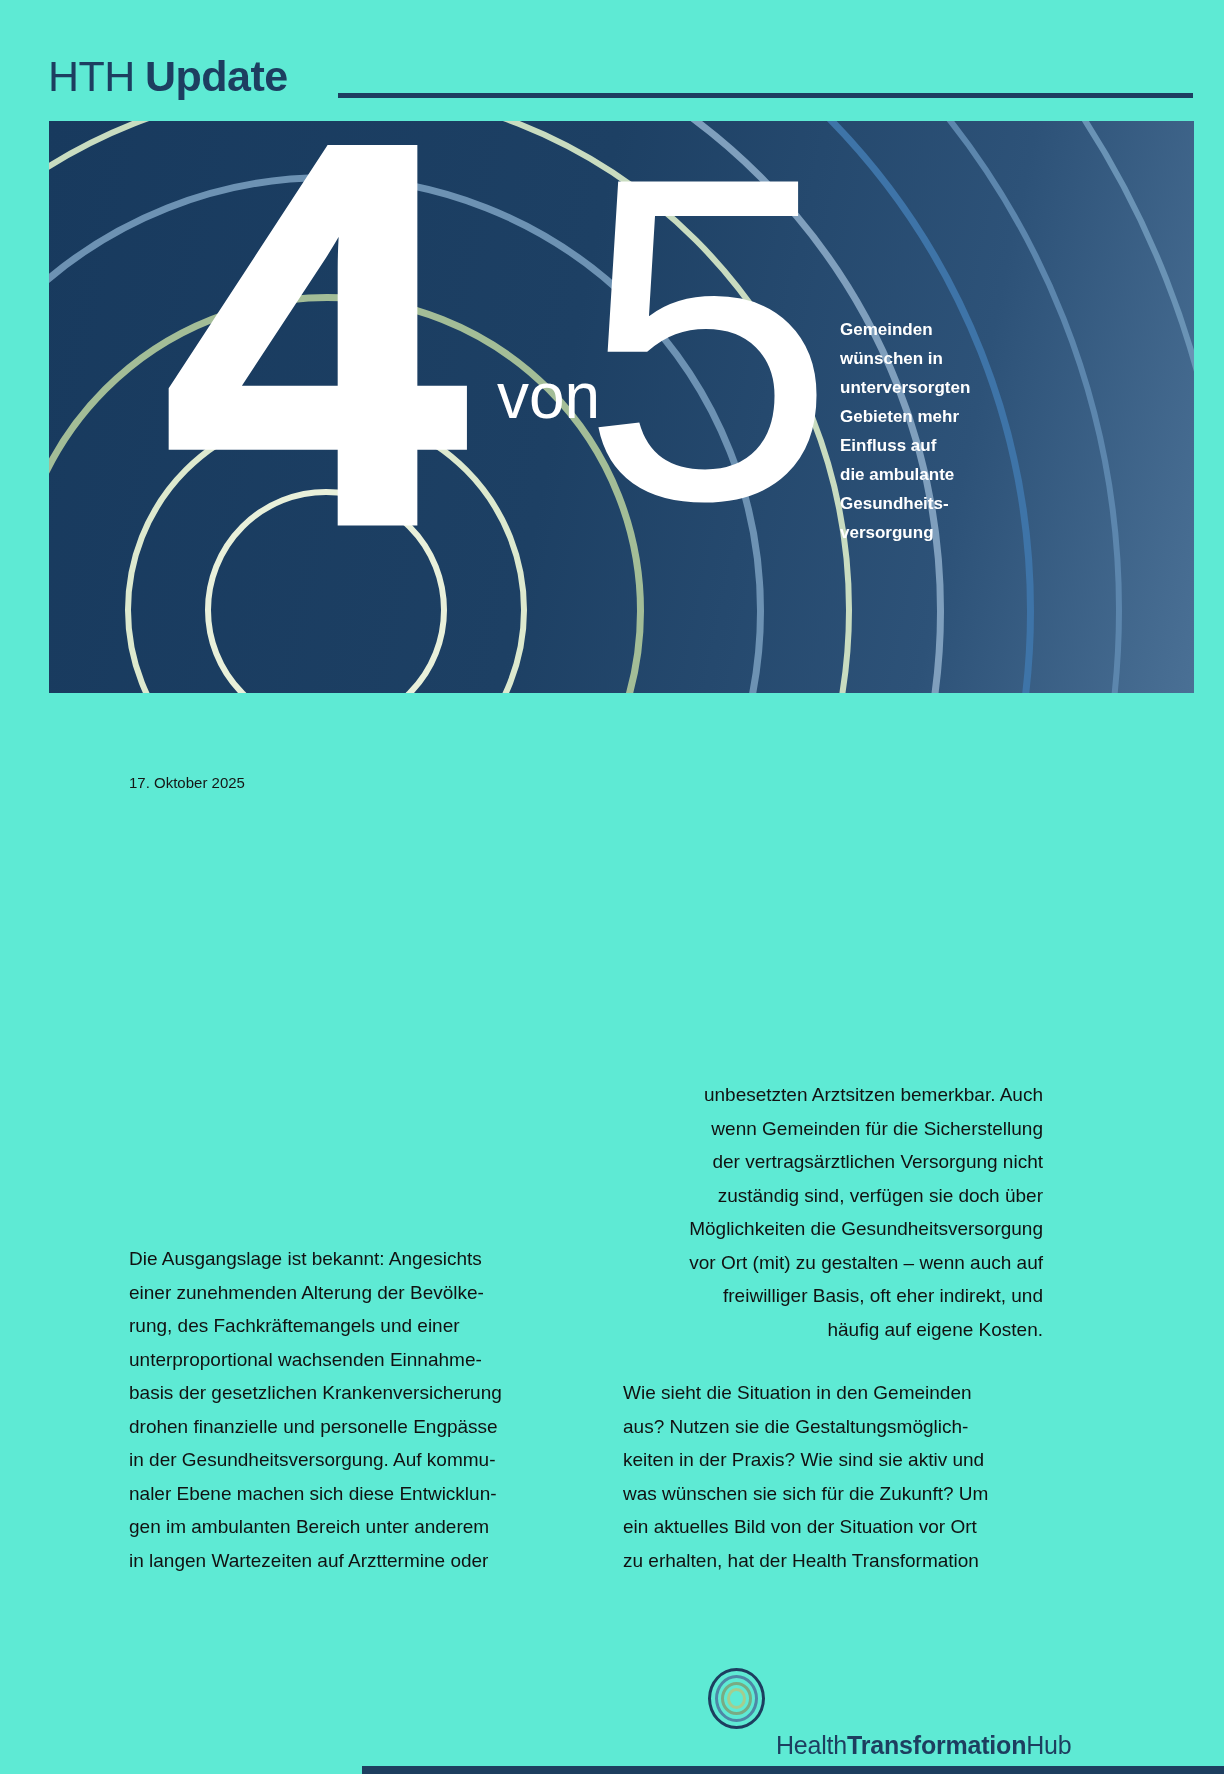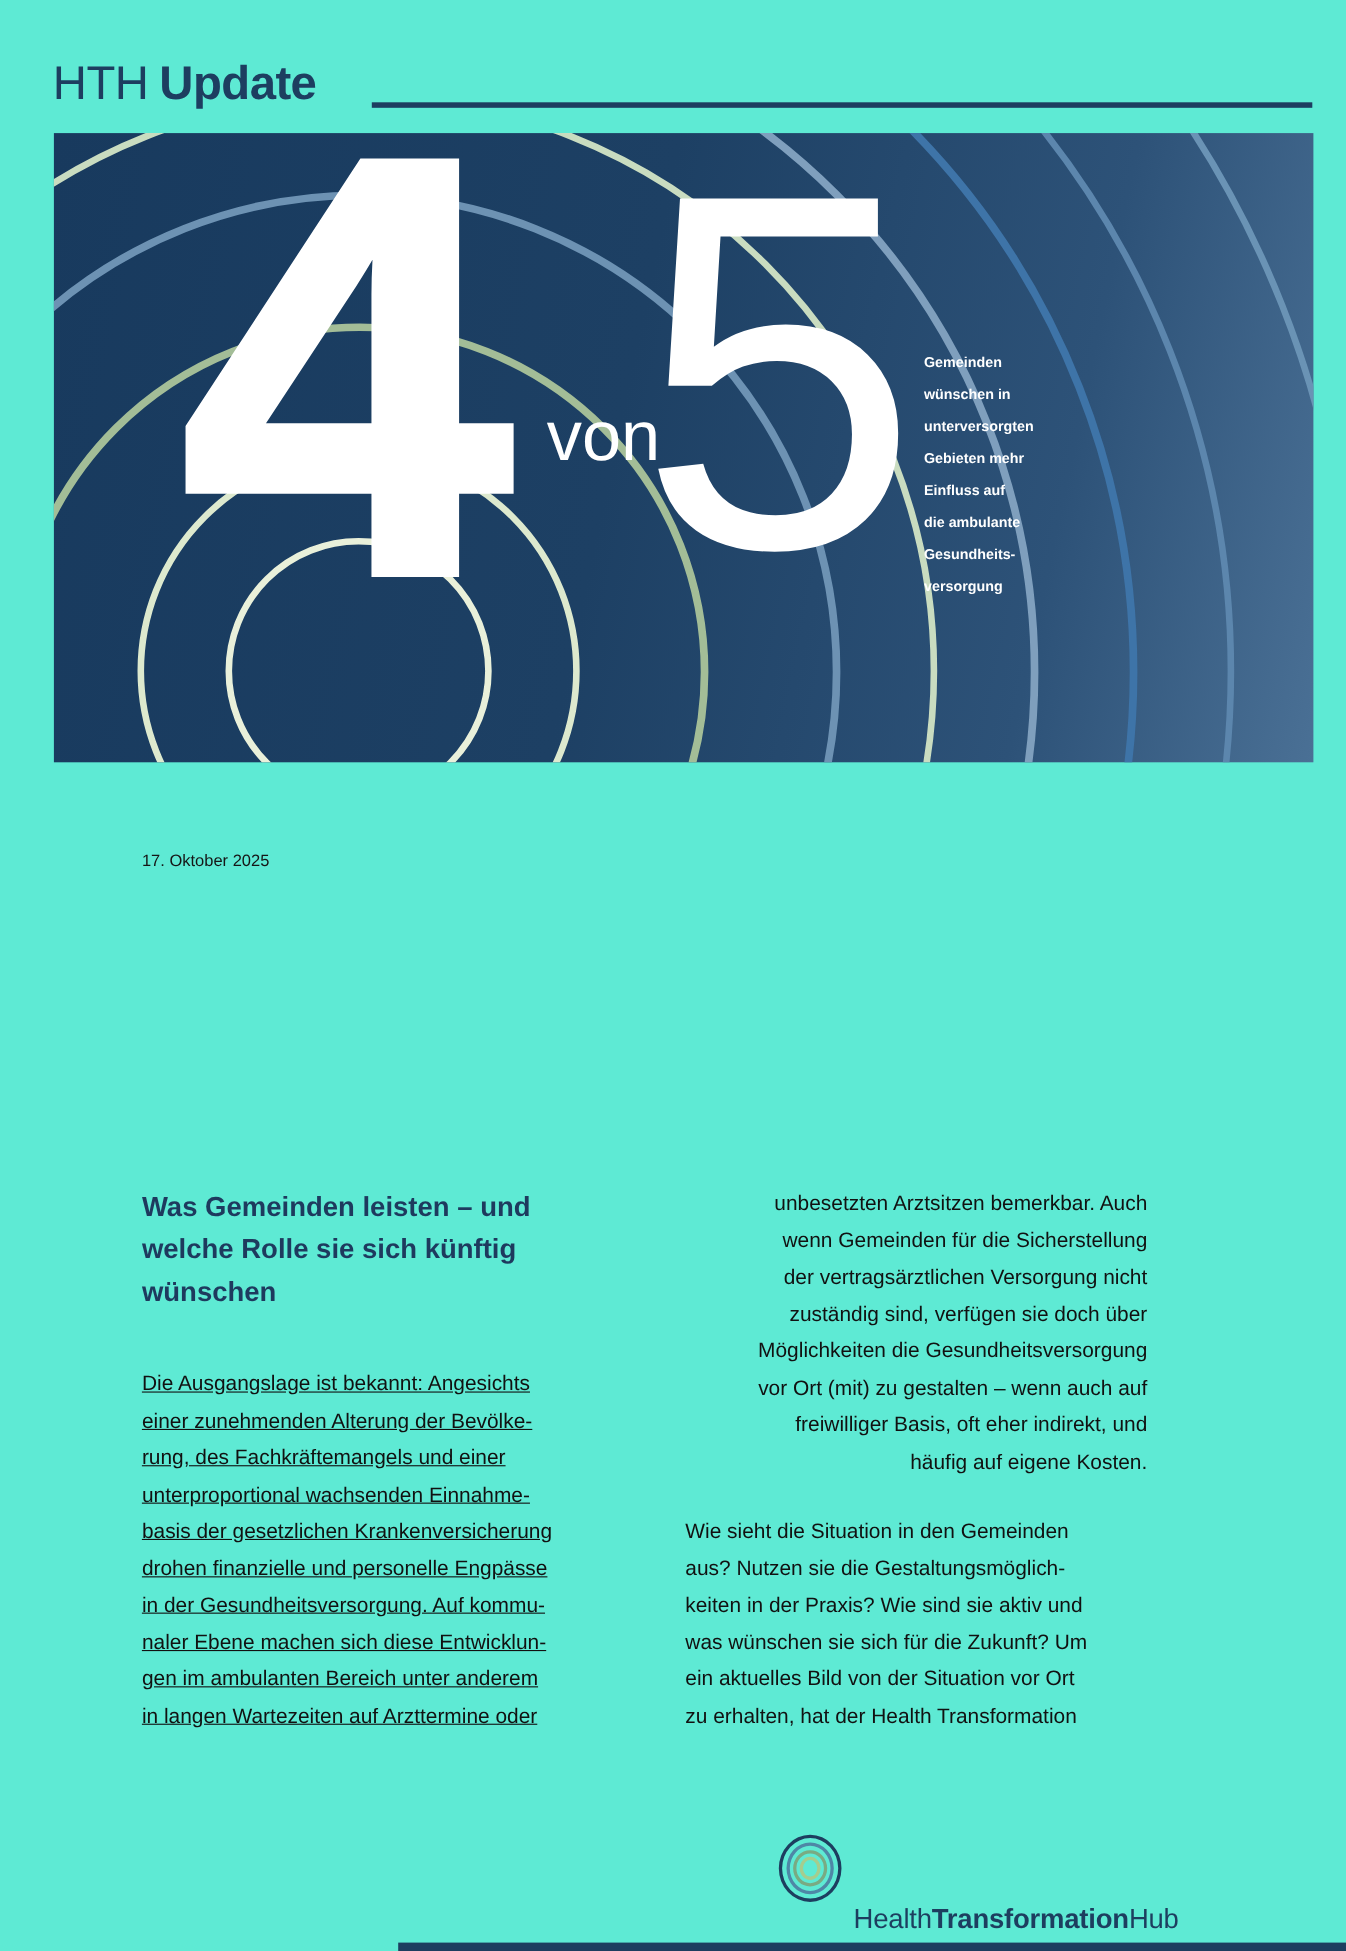--- a/index.html
+++ b/index.html
@@ -48,36 +48,36 @@
   .von{
     position:absolute;left:448px;top:243px;
     font-size:64px;font-weight:300;color:#ffffff;line-height:1;
   }
   .num5{
     position:absolute;left:531px;top:-12px;
     font-size:460px;line-height:1;font-weight:100;color:#ffffff;
   }
   .banner-caption{
     position:absolute;left:791px;top:194px;width:260px;
-    font-size:13px;line-height:29px;font-weight:600;color:#ffffff;
+    font-size:17px;line-height:29px;font-weight:600;color:#ffffff;
   }
 
   
   .date{position:absolute;left:129px;top:774px;font-size:15px;color:#161616;}
   .title{
     position:absolute;left:127px;top:842px;width:900px;
     font-size:41px;line-height:75px;font-weight:700;color:#1e3a5e;
     letter-spacing:-0.2px;
   }
   .col-heading{
     position:absolute;left:129px;top:1078px;width:420px;
     font-size:25px;line-height:39px;font-weight:700;color:#1e3a5e;
   }
   .body-par{font-size:19px;line-height:33.5px;color:#111111;}
-  .left-par{position:absolute;left:129px;top:1242px;width:420px;text-decoration:underline;}
+  .left-par{position:absolute;left:129px;top:1242px;width:420px;}
   .right-par1{position:absolute;left:623px;top:1078px;width:420px;text-align:right;}
   .right-par2{position:absolute;left:623px;top:1376px;width:420px;}
 
   
   .logo{position:absolute;left:708px;top:1668px;width:58px;height:60px;}
   .ring{position:absolute;border-radius:50%;}
   .r1{left:0;top:0;width:51px;height:55px;border:3.5px solid #1d3e5f;}
   .r2{left:7px;top:7px;width:37px;height:41px;border:3px solid #4e87a6;}
   .r3{left:13px;top:14px;width:25px;height:27px;border:3px solid #79ab83;}
   .r4{left:19px;top:20px;width:13px;height:15px;border:3px solid #a5cd8e;}
@@ -121,23 +121,20 @@
 unterversorgten
 Gebieten mehr
 Einfluss auf
 die ambulante
 Gesundheits-
 versorgung</div>
   </div>
 
   <div class="date">17. Oktober 2025</div>
 
-  <h2 class="col-heading pre" style="margin:0;">Was Gemeinden leisten – und
-welche Rolle sie sich künftig
-wünschen</h2>
 
   <p class="body-par left-par pre" style="margin:0;">Die Ausgangslage ist bekannt: Angesichts
 einer zunehmenden Alterung der Bevölke-
 rung, des Fachkräftemangels und einer
 unterproportional wachsenden Einnahme-
 basis der gesetzlichen Krankenversicherung
 drohen finanzielle und personelle Engpässe
 in der Gesundheitsversorgung. Auf kommu-
 naler Ebene machen sich diese Entwicklun-
 gen im ambulanten Bereich unter anderem

